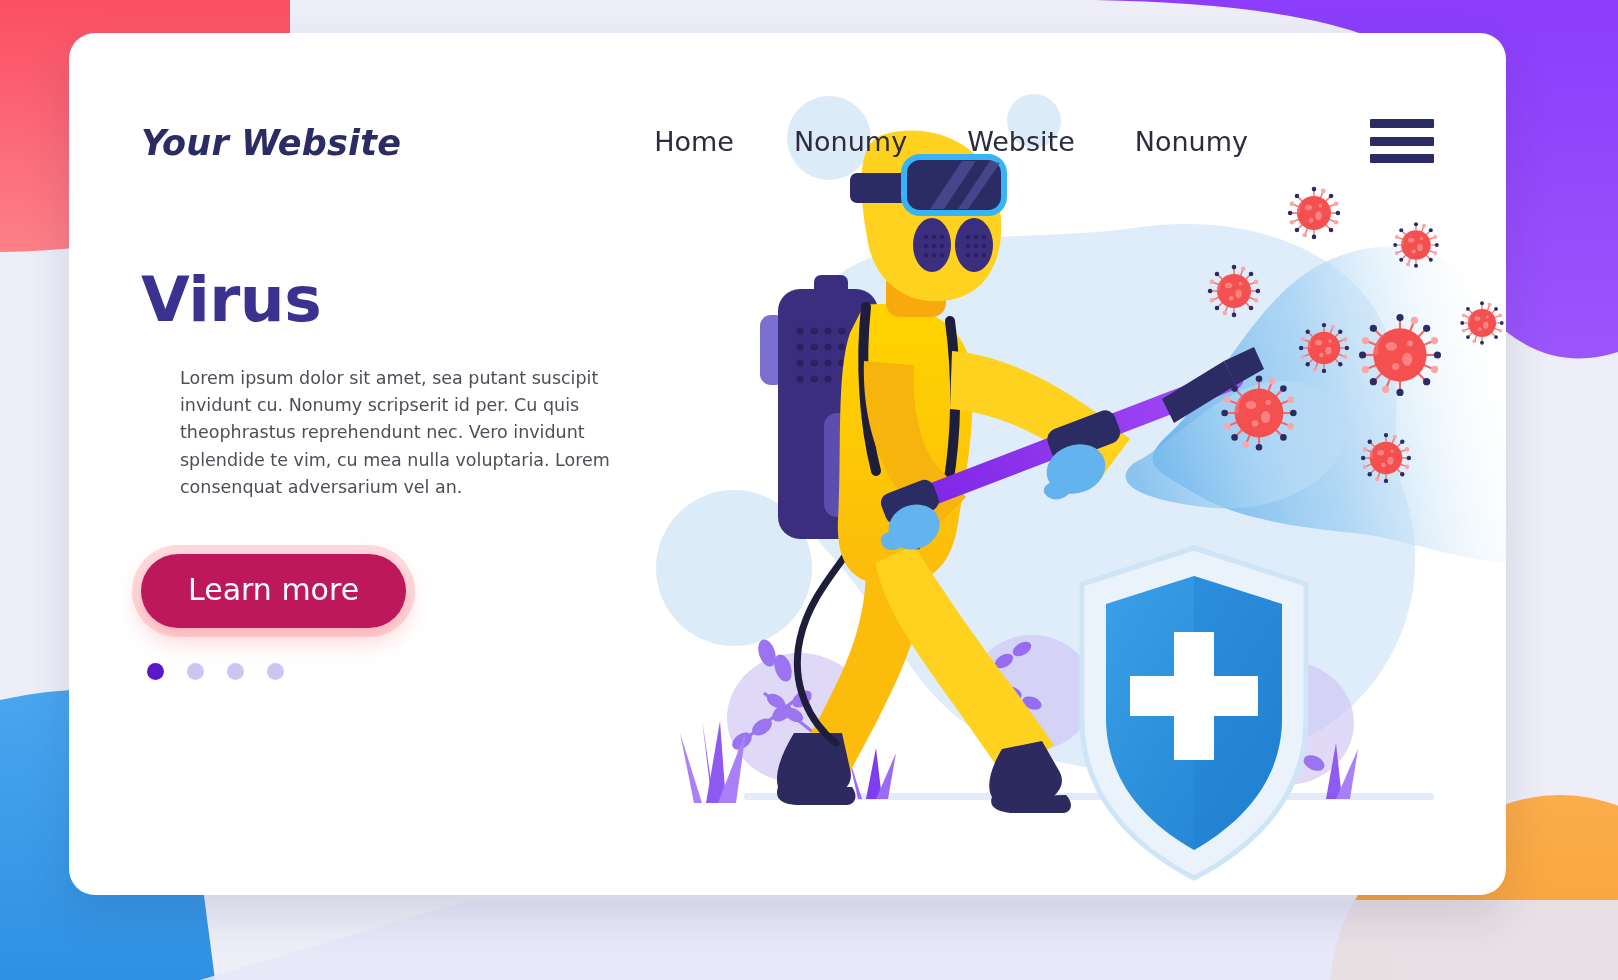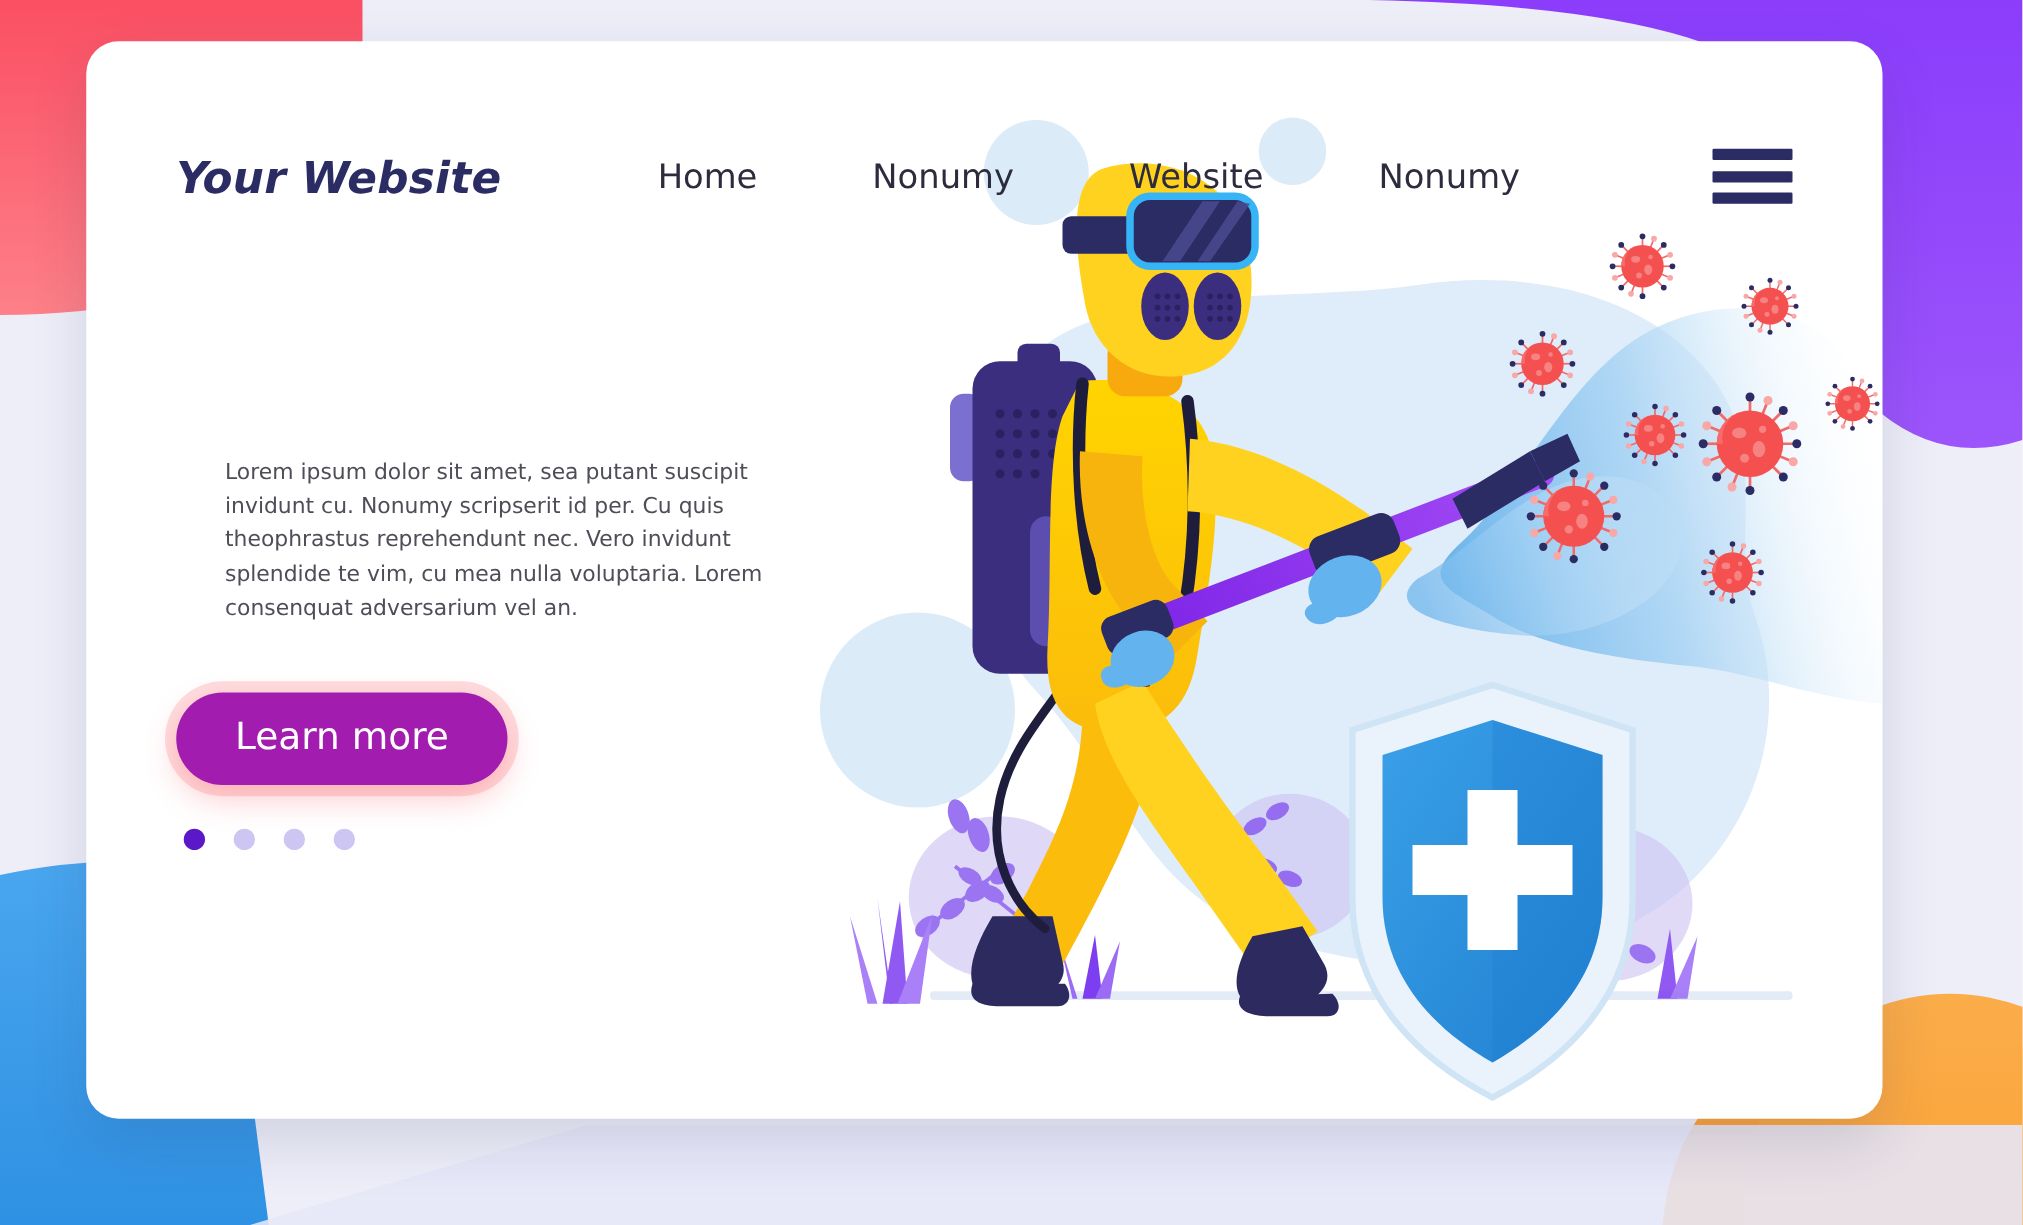--- a/index.html
+++ b/index.html
@@ -38,21 +38,21 @@
     font-weight:bold;
     font-size:35px;
     color:#2b2c64;
     letter-spacing:.2px;
     white-space:nowrap;
   }
   .nav{
     margin-left:auto;
     display:flex;
     align-items:center;
-    gap:92px;
+    gap:60px;
   }
   .nav-item{
     font-size:27px;
     color:#2c2c3e;
     font-family:"DejaVu Sans", sans-serif;
     font-weight:400;
     cursor:pointer;
     white-space:nowrap;
   }
   .hamburger{
@@ -87,21 +87,21 @@
     line-height:1.55;
     color:#4e4e58;
     width:455px;
     font-family:"DejaVu Sans", sans-serif;
     margin-left:39px;
   }
   .cta-wrap{ margin-top:53px; }
   .cta{
     display:inline-block;
     border:none;
-    background:#a21caf;
+    background:#be185d;
     color:#fff;
     font-size:30px;
     font-family:"DejaVu Sans", sans-serif;
     padding:18px 47px 21px 47px;
     border-radius:40px;
     cursor:pointer;
     box-shadow:0 0 0 9px rgba(249,69,79,.18), 0 10px 26px rgba(249,69,79,.30);
   }
   .dots{
     margin-top:35px;
@@ -444,21 +444,21 @@
         <use href="#virus" transform="translate(786,262) scale(.72)"></use>
         <use href="#virus" transform="translate(645,320) scale(.66)"></use>
         <use href="#virus" transform="translate(772,365) scale(.44)"></use>
         <use href="#virus" transform="translate(868,230) scale(.38)"></use>
       </g>
     </svg>
   </div>
 
   <div class="copy">
     <h1 class="headline">
-      <br>
+      <span>Virus</span><br>
     </h1>
 
     <p class="sub">Lorem ipsum dolor sit amet, sea putant suscipit invidunt cu. Nonumy scripserit id per. Cu quis theophrastus reprehendunt nec. Vero invidunt splendide te vim, cu mea nulla voluptaria. Lorem consenquat adversarium vel an.</p>
 
     <div class="cta-wrap">
       <button class="cta">Learn more</button>
     </div>
 
     <div class="dots">
       <span class="dot active"></span>

